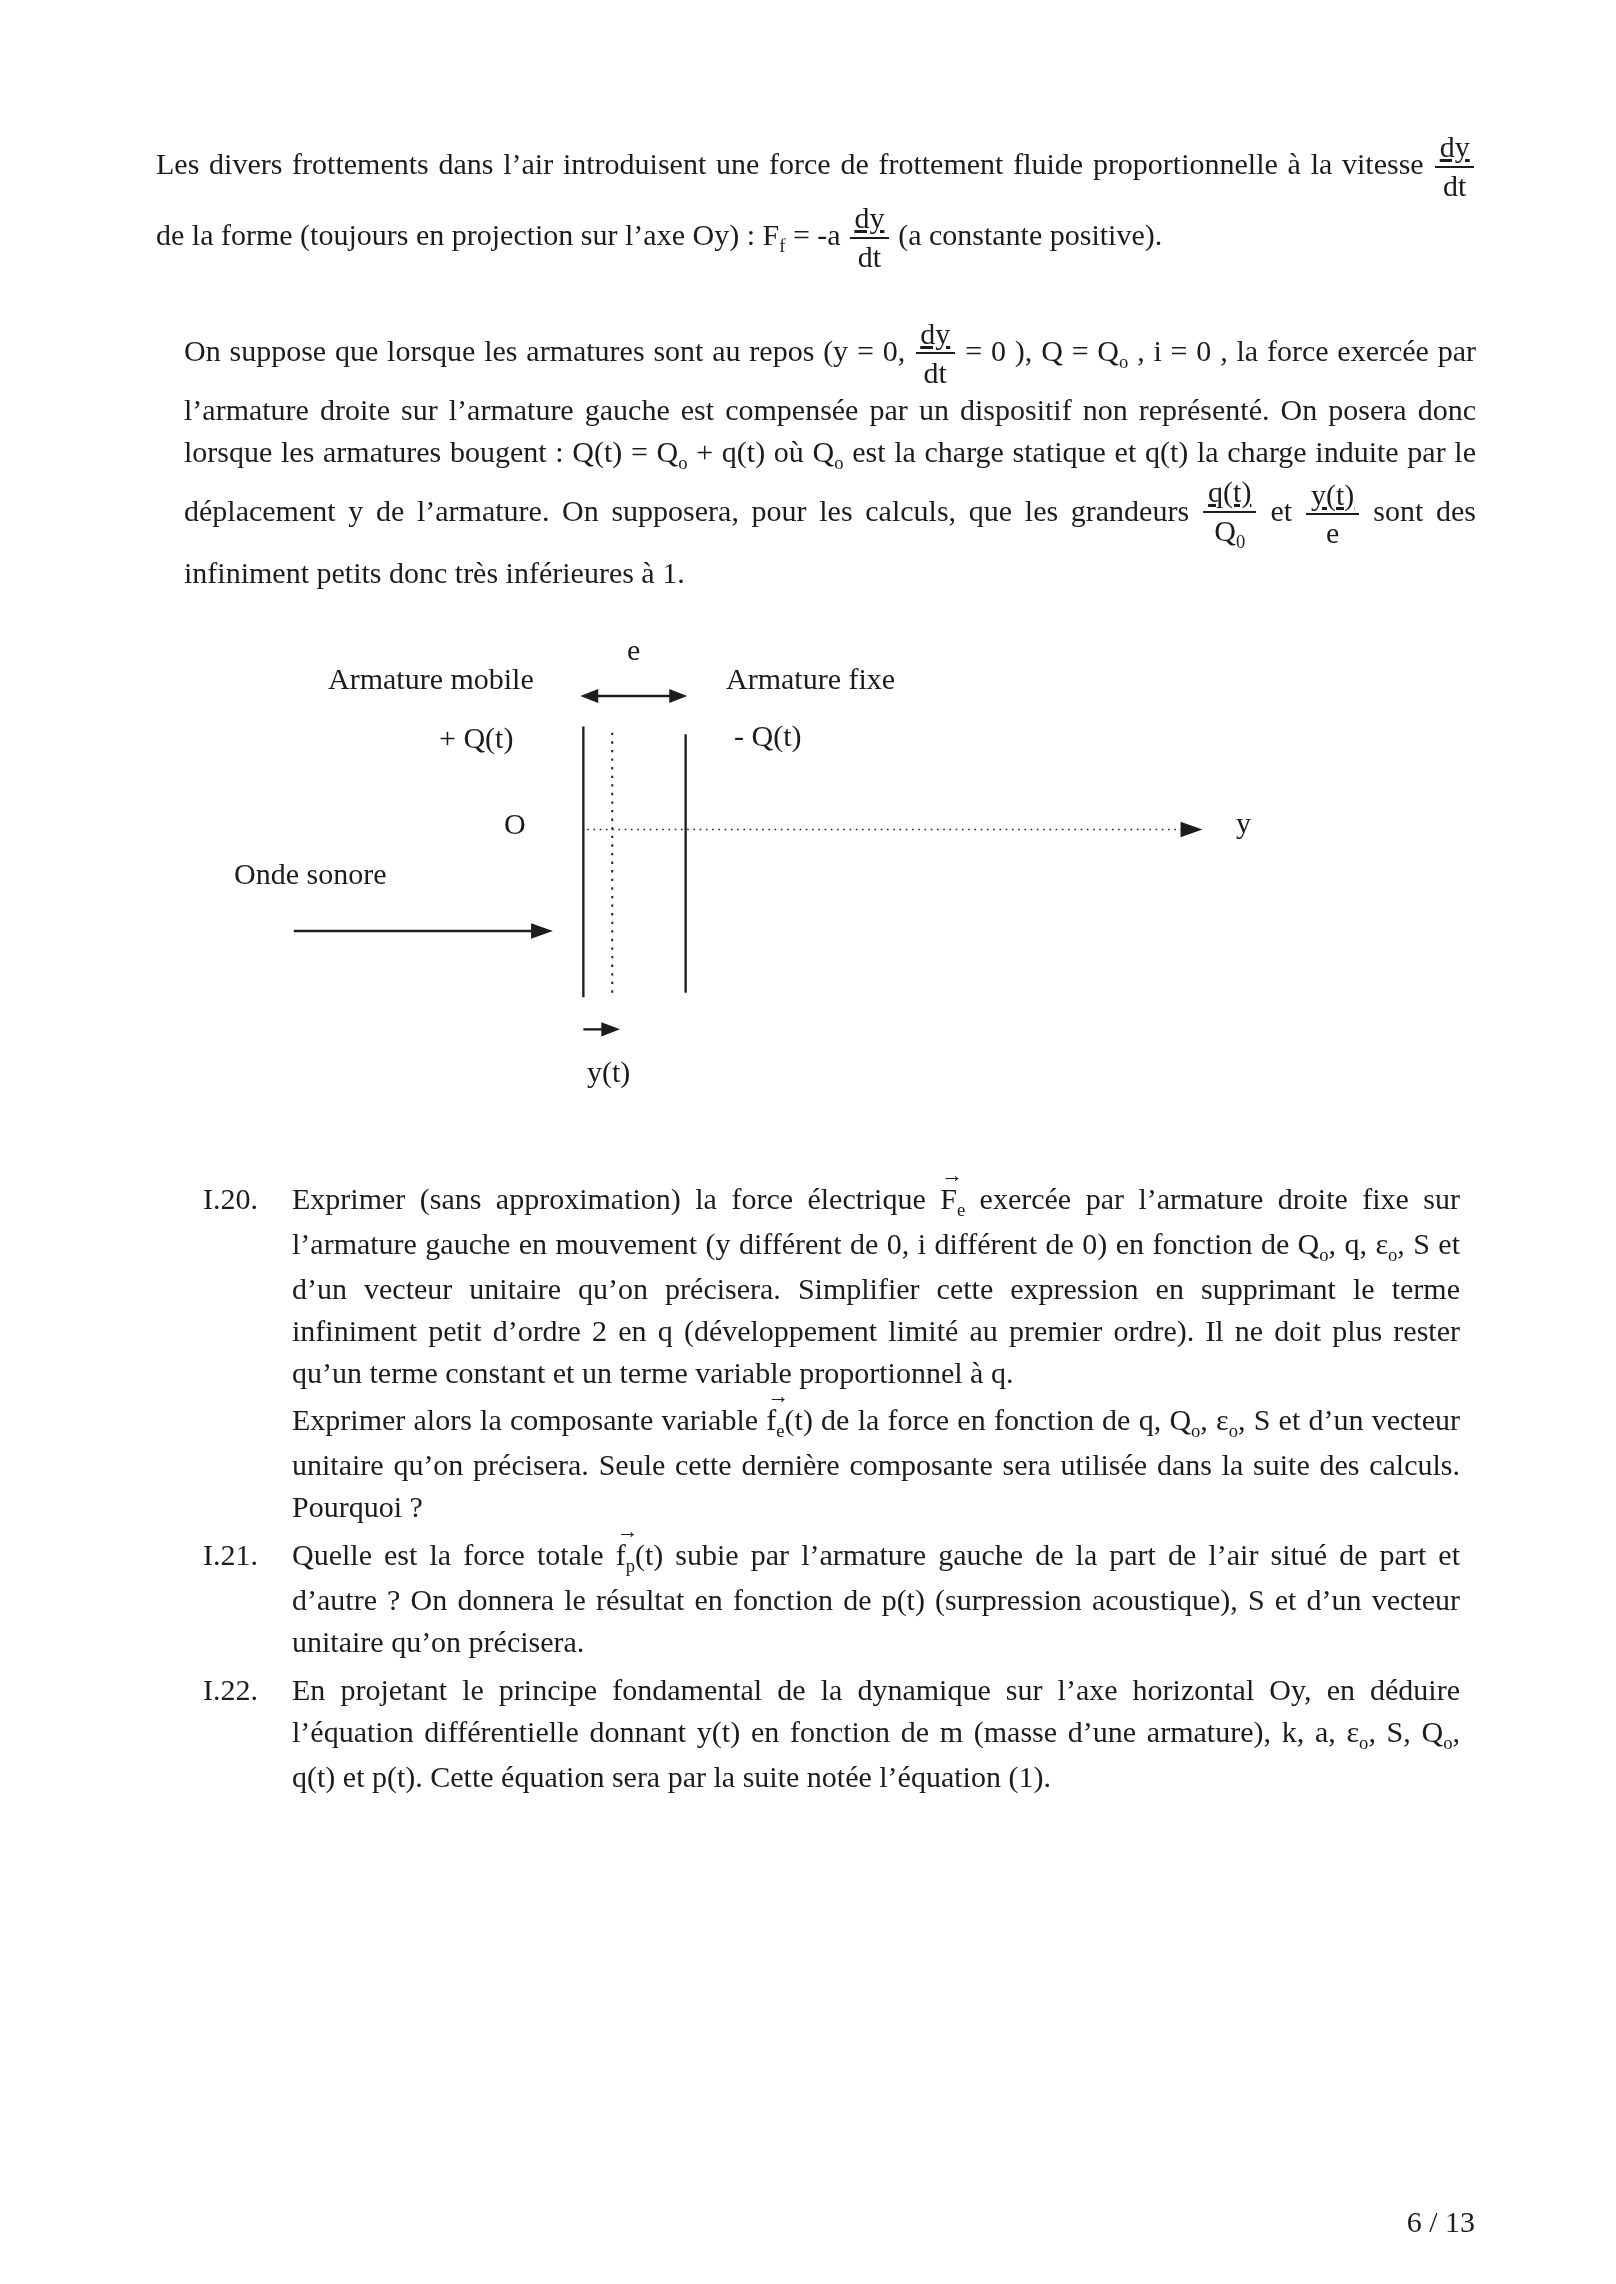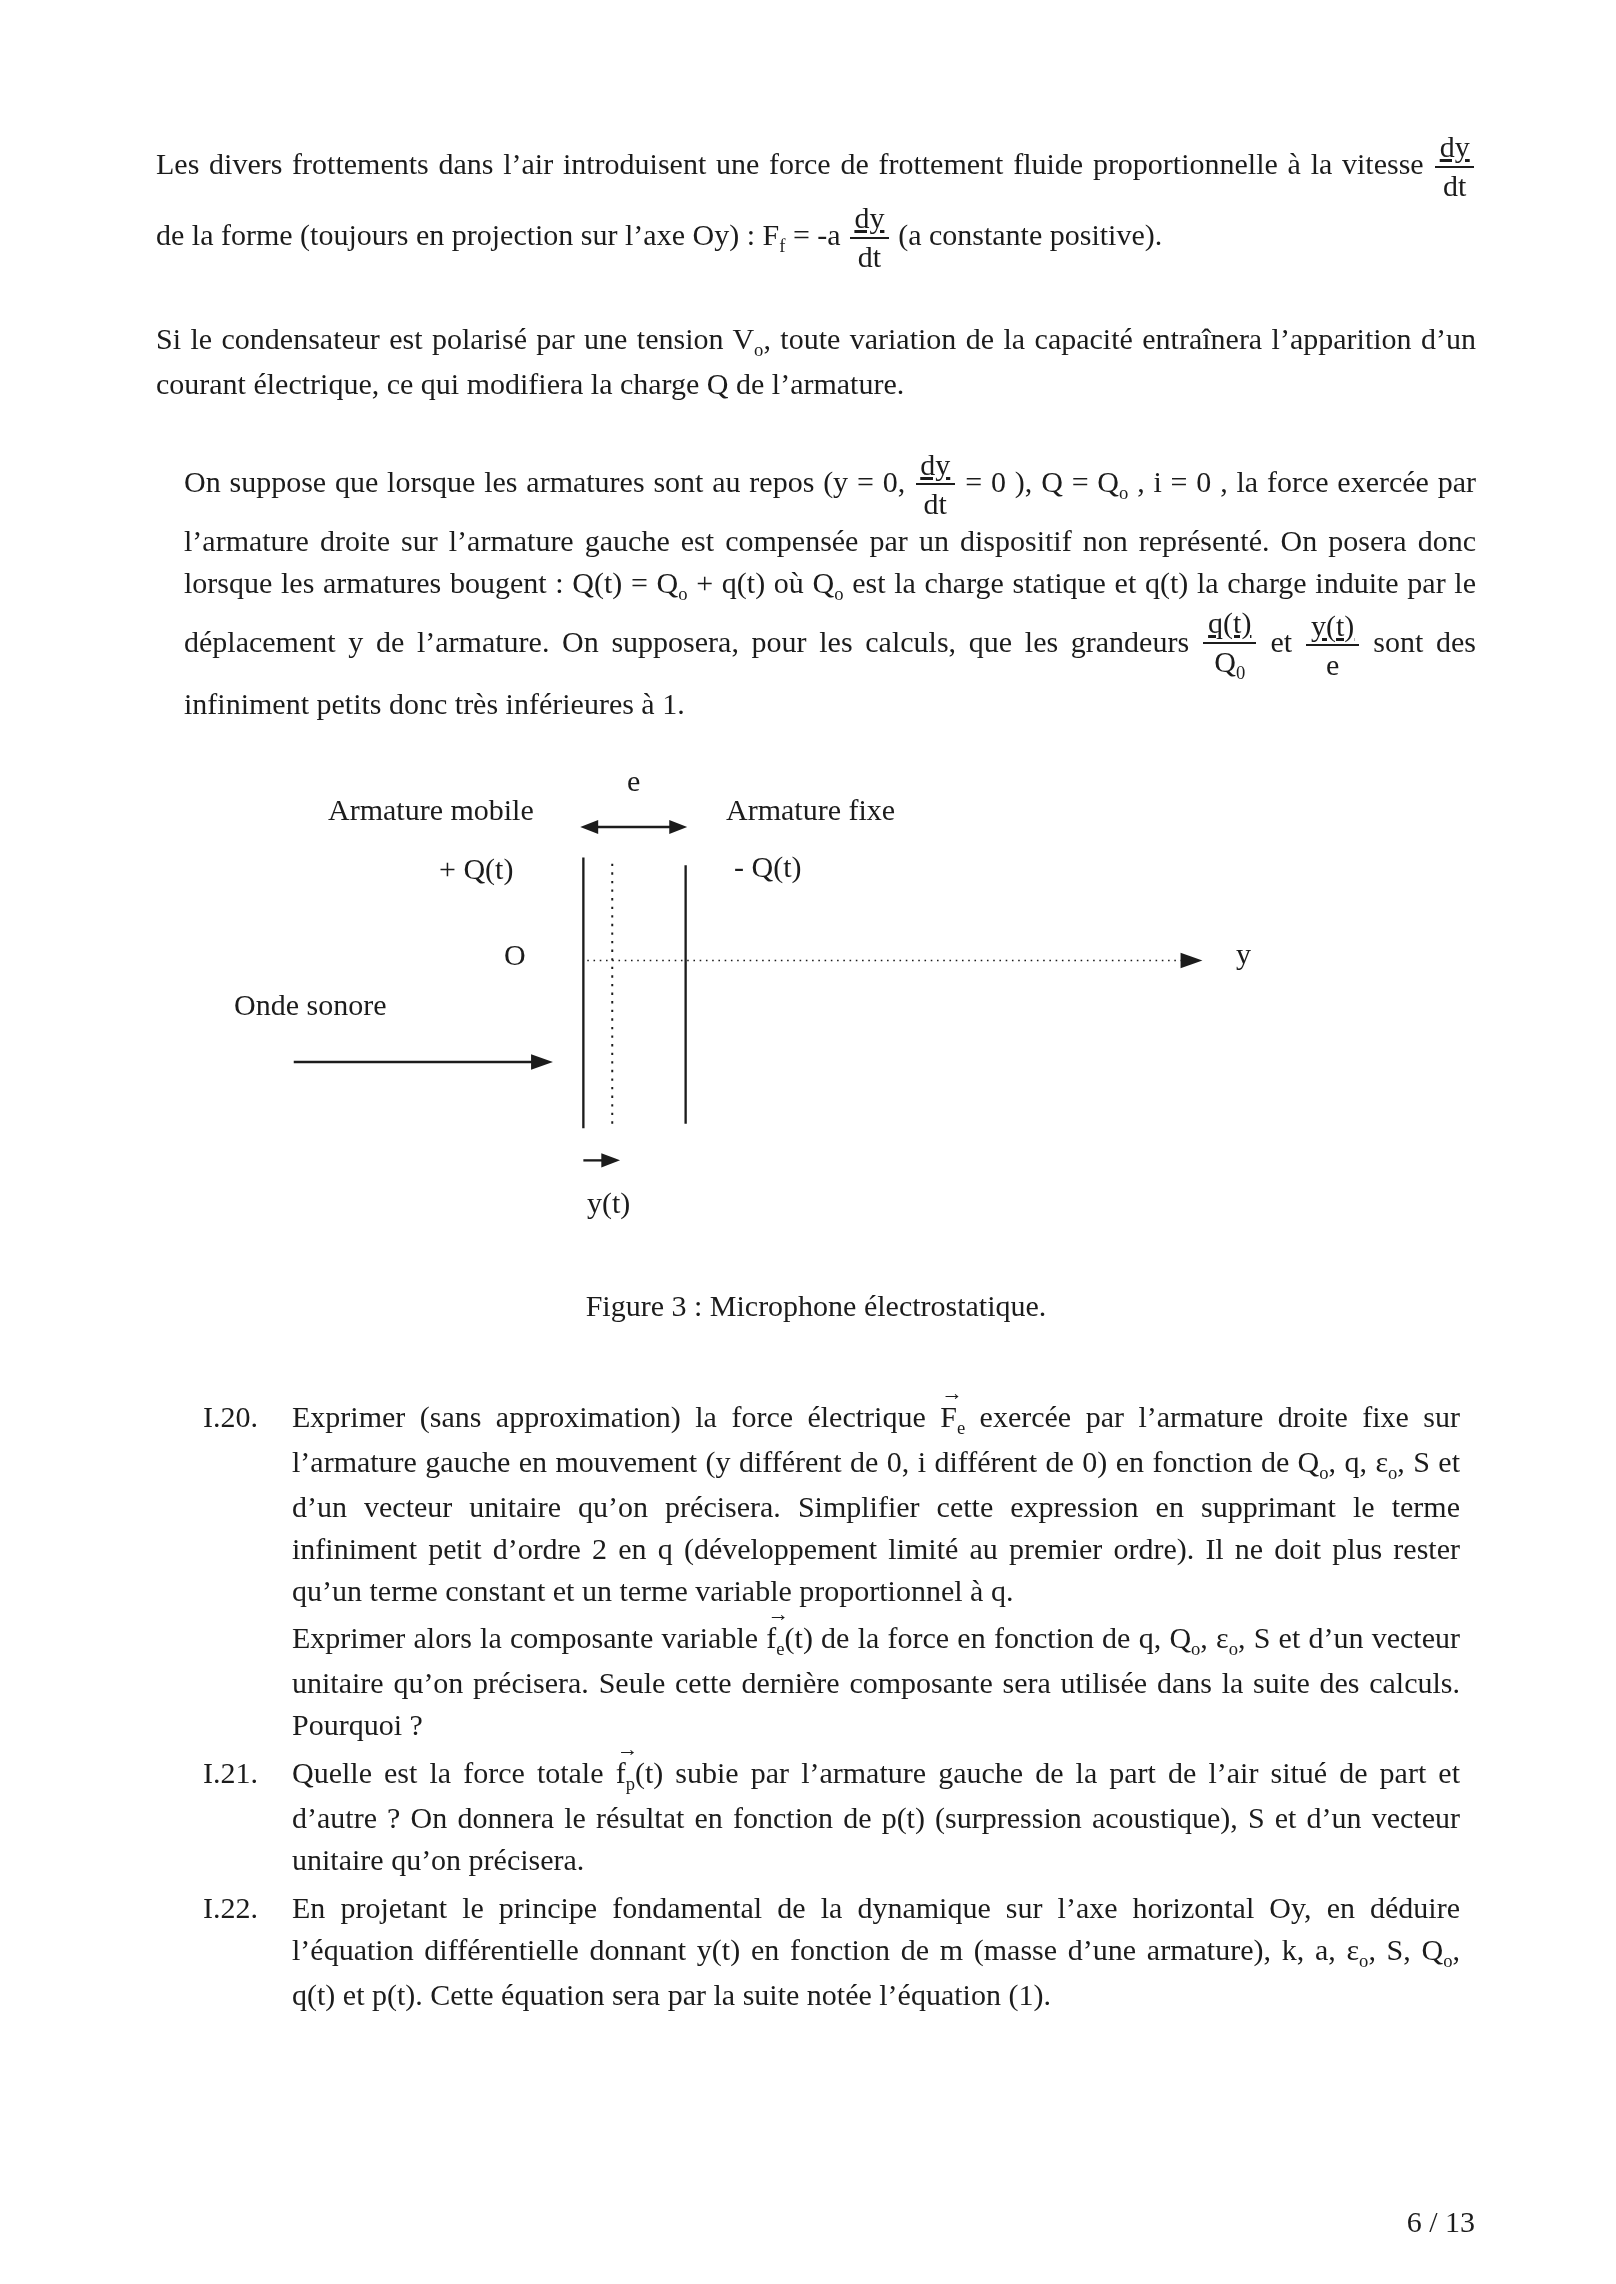--- a/index.html
+++ b/index.html
@@ -40,21 +40,20 @@
 
   .page-number { position: absolute; top: 2161px; right: 142px; margin-top: 40px; }
 </style>
 </head>
 <body>
 
 <div class="page">
 
   <p class="body-para"><span>Les divers frottements dans l’air introduisent une force de frottement fluide proportionnelle à la vitesse </span><span class="frac"><span class="num">dy</span><span class="den">dt</span></span><span> de la forme (toujours en projection sur l’axe Oy) : F</span><sub>f</sub><span> = -a </span><span class="frac"><span class="num">dy</span><span class="den">dt</span></span><span> (a constante positive).</span></p>
 
-  <p class="body-para"><span>Si le condensateur est polarisé par une tension V</span><sub>o</sub><span>, toute variation de la capacité entraînera l’apparition d’un courant électrique, ce qui modifiera la charge Q de l’armature.</span></p>
 
   <p class="body-para last"><span>On suppose que lorsque les armatures sont au repos (y = 0, </span><span class="frac"><span class="num">dy</span><span class="den">dt</span></span><span> = 0 ), Q = Q</span><sub>o</sub><span> , i = 0 , la force exercée par l’armature droite sur l’armature gauche est compensée par un dispositif non représenté. On posera donc lorsque les armatures bougent : Q(t) = Q</span><sub>o</sub><span> + q(t) où Q</span><sub>o</sub><span> est la charge statique et q(t) la charge induite par le déplacement y de l’armature. On supposera, pour les calculs, que les grandeurs </span><span class="frac"><span class="num">q(t)</span><span class="den"><span>Q</span><sub>0</sub></span></span><span> et </span><span class="frac"><span class="num">y(t)</span><span class="den">e</span></span><span> sont des infiniment petits donc très inférieures à 1.</span></p>
 
   <div class="figure">
     <svg width="1320" height="484" viewBox="0 0 1690 620">
 
       <g stroke="#1c1c1c" fill="#1c1c1c">
         <line x1="551" y1="91" x2="672" y2="91" stroke-width="3"></line>
         <polygon points="543,91 566,82 566,100" stroke="none"></polygon>
         <polygon points="680,91 657,82 657,100" stroke="none"></polygon>
@@ -91,21 +90,20 @@
     <span class="fig-label" style="left:172px; top:33px;">Armature mobile</span>
     <span class="fig-label" style="left:570px; top:33px;">Armature fixe</span>
     <span class="fig-label" style="left:283px; top:92px;">+ Q(t)</span>
     <span class="fig-label" style="left:578px; top:90px;">- Q(t)</span>
     <span class="fig-label" style="left:348px; top:178px;">O</span>
     <span class="fig-label" style="left:1080px; top:177px;">y</span>
     <span class="fig-label" style="left:78px; top:228px;">Onde sonore</span>
     <span class="fig-label" style="left:431px; top:426px;">y(t)</span>
   </div>
 
-  <p class="fig-caption">Figure 3 : Microphone électrostatique.</p>
 
   <div class="questions">
 
     <div class="question">
       <span class="q-num">I.20.</span>
       <div>
         <p class="q-para"><span>Exprimer (sans approximation) la force électrique </span><span class="vec"><span class="vec-arrow">→</span><span>F</span><sub>e</sub></span><span> exercée par l’armature droite fixe sur l’armature gauche en mouvement (y différent de 0, i différent de 0) en fonction de Q</span><sub>o</sub><span>, q, ε</span><sub>o</sub><span>, S et d’un vecteur unitaire qu’on précisera. Simplifier cette expression en supprimant le terme infiniment petit d’ordre 2 en q (développement limité au premier ordre). Il ne doit plus rester qu’un terme constant et un terme variable proportionnel à q.</span></p>
         <p class="q-para"><span>Exprimer alors la composante variable </span><span class="vec"><span class="vec-arrow">→</span><span>f</span><sub>e</sub></span><span>(t)</span><span> de la force en fonction de q, Q</span><sub>o</sub><span>, ε</span><sub>o</sub><span>, S et d’un vecteur unitaire qu’on précisera. Seule cette dernière composante sera utilisée dans la suite des calculs. Pourquoi ?</span></p>
       </div>
     </div>

